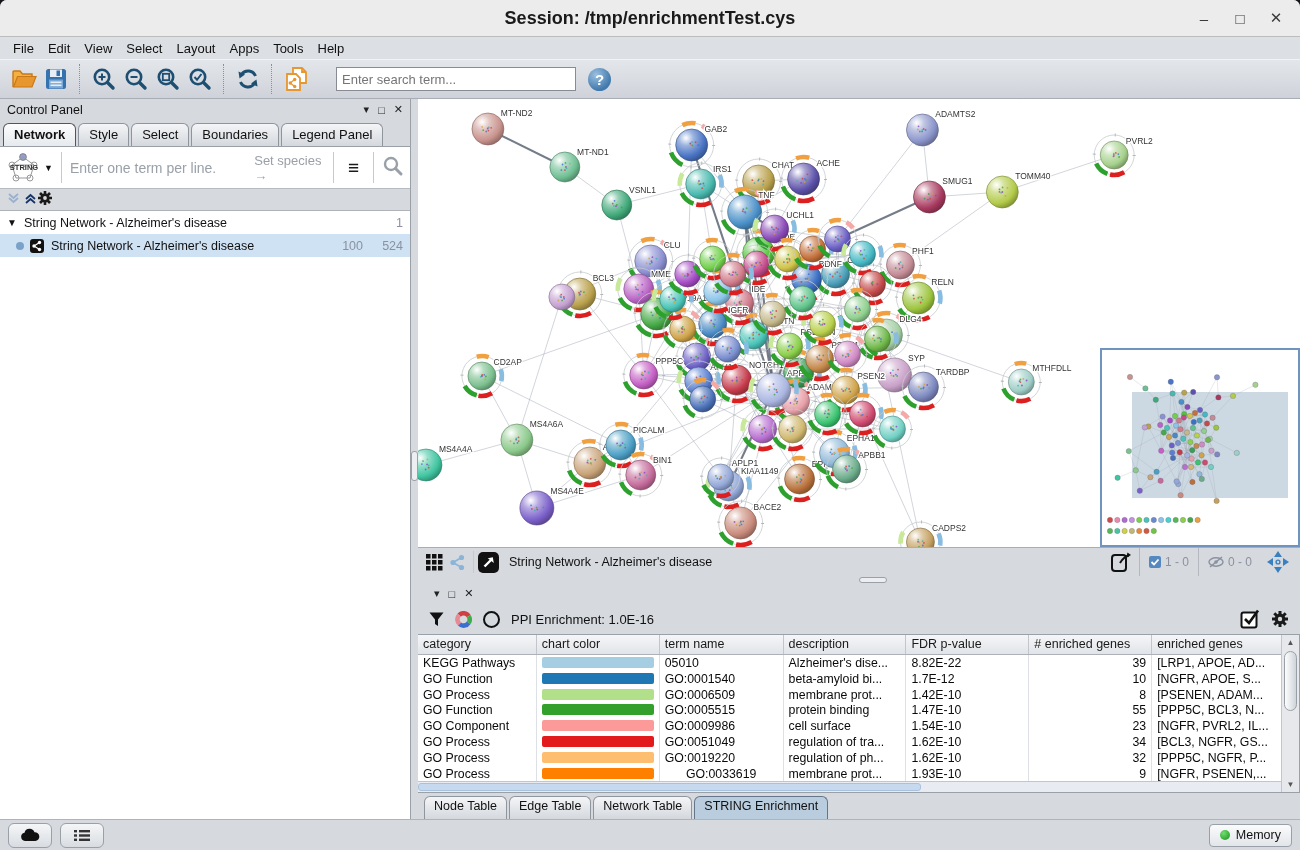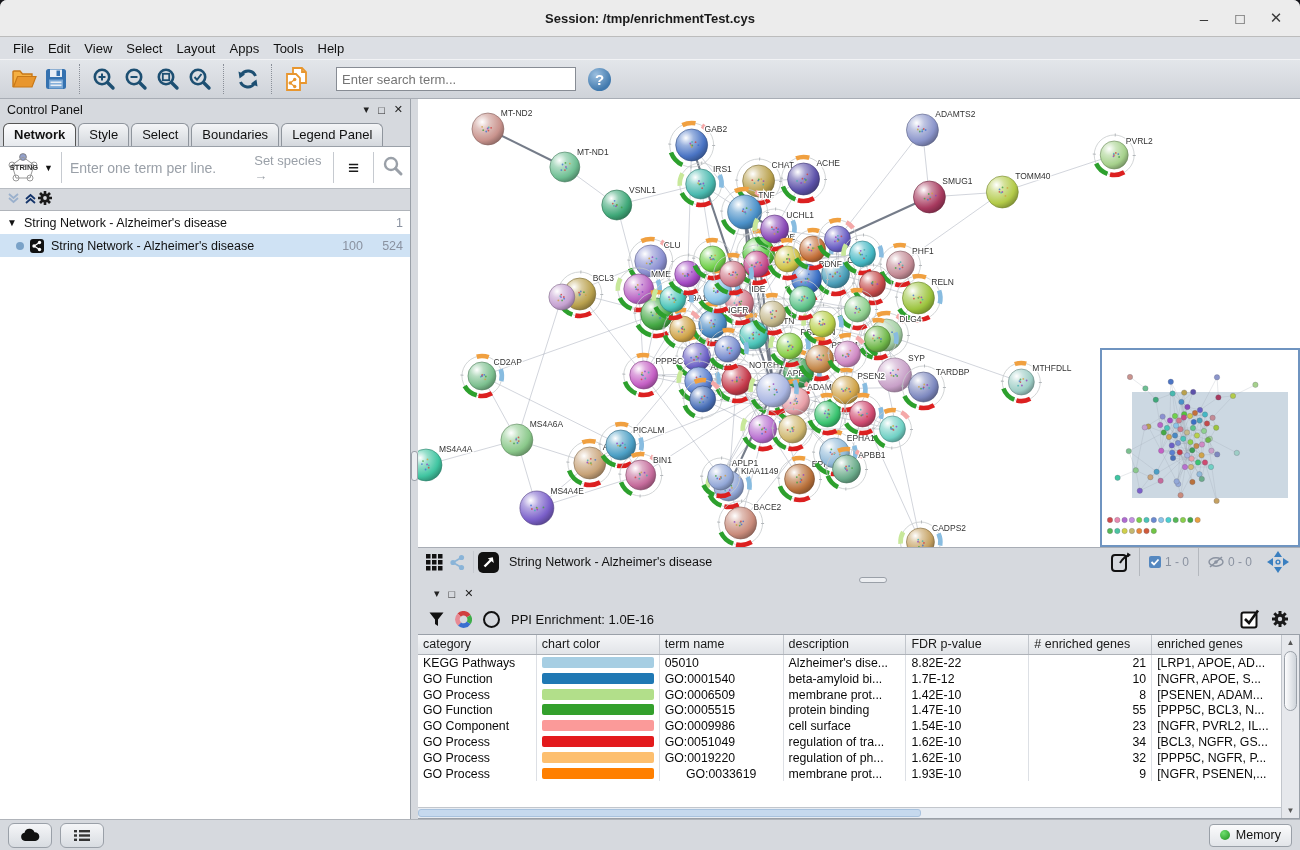--- a/index.html
+++ b/index.html
@@ -1,20 +1,20 @@
 <!DOCTYPE html>
 <html><head>
 <meta charset="utf-8">
 <style>
   html,body{margin:0;padding:0;background:#16161a;}
   body{width:1300px;height:850px;font-family:"Liberation Sans",sans-serif;overflow:hidden;}
   .window{width:1300px;height:850px;background:#d6d9de;border-radius:7px 7px 0 0;overflow:hidden;display:flex;flex-direction:column;}
   
   .titlebar{height:36px;background:#ececec;border-bottom:1px solid #bcbcbc;position:relative;display:flex;align-items:center;justify-content:center;flex:none;}
-  .titlebar .title{font-size:13px;font-weight:bold;color:#1a1a1a;}
+  .titlebar .title{font-size:18px;font-weight:bold;color:#1a1a1a;}
   .win-controls{position:absolute;right:6px;top:0;height:36px;display:flex;align-items:center;}
   .win-btn{width:36px;text-align:center;font-size:15px;color:#3a3a3a;cursor:default;}
   
   .menubar{height:22px;background:#dcdfe4;display:flex;align-items:center;padding-left:6px;font-size:13px;color:#111;flex:none;}
   .menu-item{padding:2px 7px;}
   
   .toolbar{height:38px;background:linear-gradient(#e3e6ea,#cfd3d9);border-top:1px solid #f2f3f5;border-bottom:1px solid #a8adb5;display:flex;align-items:center;padding-left:8px;flex:none;}
   .tb-sep{width:1px;height:30px;border-left:1px dotted #8a8f98;margin:0 7px;}
   .tb-ico{width:28px;height:28px;display:flex;align-items:center;justify-content:center;margin:0 2px;}
   .search-input{width:228px;height:18px;font-size:13px;font-family:"Liberation Sans",sans-serif;border:1px solid #878c94;padding:2px 5px;background:#fff;margin-left:24px;color:#222;}
@@ -2528,21 +2528,21 @@
             </div>
           <div class="tp-rows" id="tp-rows">
               <div class="tp-row">
                 <div class="tp-cell" style="width: 119px;">KEGG Pathways</div>
                 <div class="tp-cell" style="width: 123px;">
                   <div class="swatch" style="background: rgb(166, 206, 227);"></div>
                 </div>
                 <div class="tp-cell" style="width: 124px;">05010</div>
                 <div class="tp-cell" style="width: 123px;">Alzheimer's dise...</div>
                 <div class="tp-cell" style="width: 123px;">8.82E-22</div>
-                <div class="tp-cell num" style="width: 123px;">21</div>
+                <div class="tp-cell num" style="width: 123px;">39</div>
                 <div class="tp-cell" style="width: 130px;">[LRP1, APOE, AD...</div>
               </div>
               <div class="tp-row">
                 <div class="tp-cell" style="width: 119px;">GO Function</div>
                 <div class="tp-cell" style="width: 123px;">
                   <div class="swatch" style="background: rgb(31, 120, 180);"></div>
                 </div>
                 <div class="tp-cell" style="width: 124px;">GO:0001540</div>
                 <div class="tp-cell" style="width: 123px;">beta-amyloid bi...</div>
                 <div class="tp-cell" style="width: 123px;">1.7E-12</div>
@@ -2618,20 +2618,26 @@
             </div>
           <div class="h-scroll">
               <div class="hs-thumb"></div>
             </div>
           <div class="v-scroll">
             <div class="vs-arrow">▲</div>
             <div class="vs-thumb"></div>
             <div class="vs-arrow vs-down">▼</div>
           </div>
         </div>
+        <div class="tp-tabs" id="tp-tabs">
+            <div class="tab">Node Table</div>
+            <div class="tab">Edge Table</div>
+            <div class="tab">Network Table</div>
+            <div class="tab active">STRING Enrichment</div>
+          </div>
       </div>
     </div>
   </div>
 
   <div class="statusbar">
     <div class="sb-btn">
       <svg width="20" height="14" viewBox="0 0 20 14">
           <path d="M5 13 a4.2 4.2 0 0 1 -0.5 -8.3 a5.2 5.2 0 0 1 10 -0.5 a3.8 3.8 0 0 1 0.8 8.8 Z" fill="#111"></path>
         </svg>
     </div>

